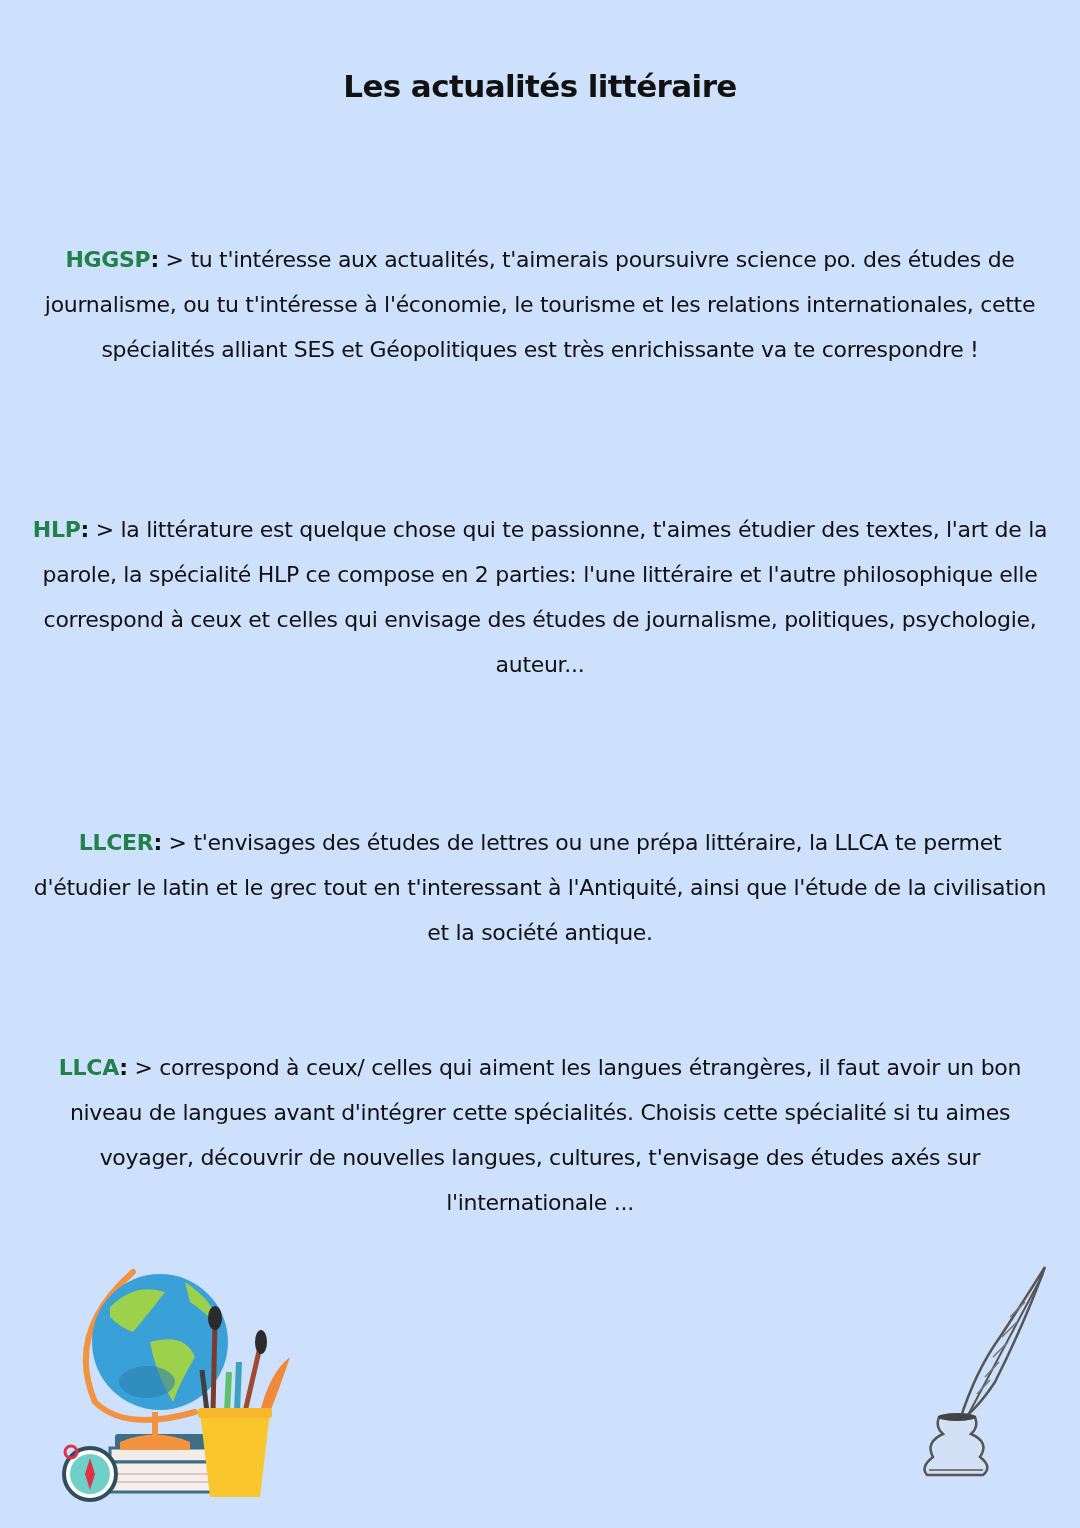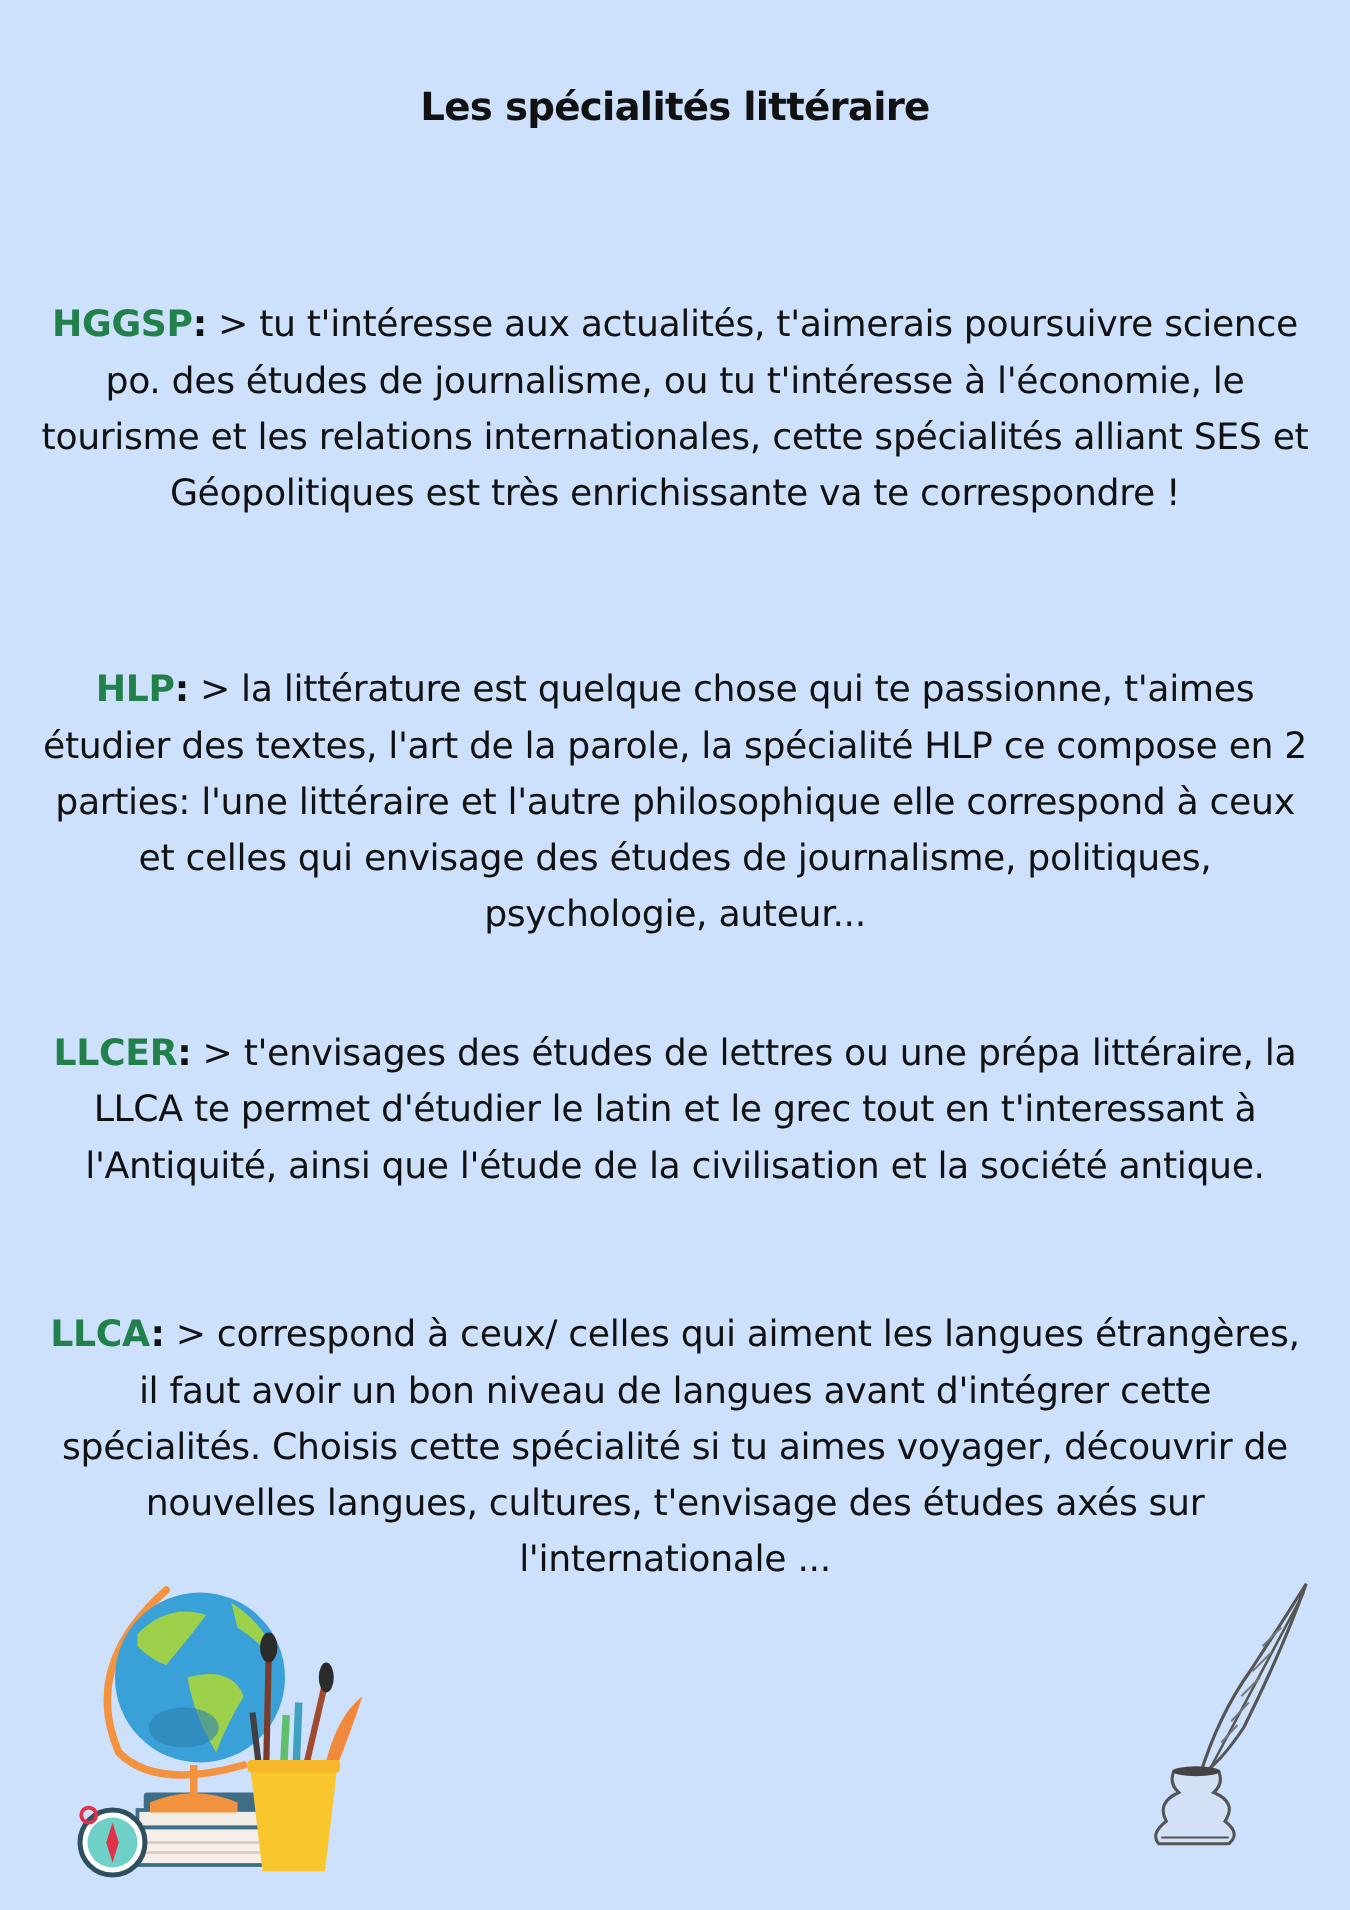--- a/index.html
+++ b/index.html
@@ -11,36 +11,36 @@
     position: relative;
     overflow: hidden;
   }
   .title {
     position: absolute; top: 62px; left: 0; width: 1080px;
     text-align: center; font-weight: bold; font-size: 31px; line-height: 48px;
     letter-spacing: -0.6px;
   }
   .section {
     position: absolute; left: 30px; width: 1020px;
-    text-align: center; font-size: 29px; line-height: 45px;
+    text-align: center; font-size: 22px; line-height: 45px;
     letter-spacing: -0.3px;
   }
   .label { color: #22804a; font-weight: bold; }
   .colon { color: #111; font-weight: bold; }
   #s-hggsp { top: 237px; }
-  #s-hlp { top: 507px; margin-top: 22px; }
+  #s-hlp { top: 507px; }
   #s-llca { top: 820px; }
   #s-llcer { top: 1045px; }
   .illus { position: absolute; }
 </style>
 </head>
 <body>
 
 <div class="title">
-  <div>Les spécialités littéraire</div>
+  <div>Les actualités littéraire</div>
 </div>
 
 <div class="section" id="s-hggsp">
   <span class="label">HGGSP</span><span class="colon">:</span><span> &gt; tu t'intéresse aux actualités, t'aimerais poursuivre science po. des études de journalisme, ou tu t'intéresse à l'économie, le tourisme et les relations internationales, cette spécialités alliant SES et Géopolitiques est très enrichissante va te correspondre !</span>
 </div>
 
 <div class="section" id="s-hlp">
   <span class="label">HLP</span><span class="colon">:</span><span> &gt; la littérature est quelque chose qui te passionne, t'aimes étudier des textes, l'art de la parole, la spécialité HLP ce compose en 2 parties: l'une littéraire et l'autre philosophique elle correspond à ceux et celles qui envisage des études de journalisme, politiques, psychologie, auteur...</span>
 </div>
 

